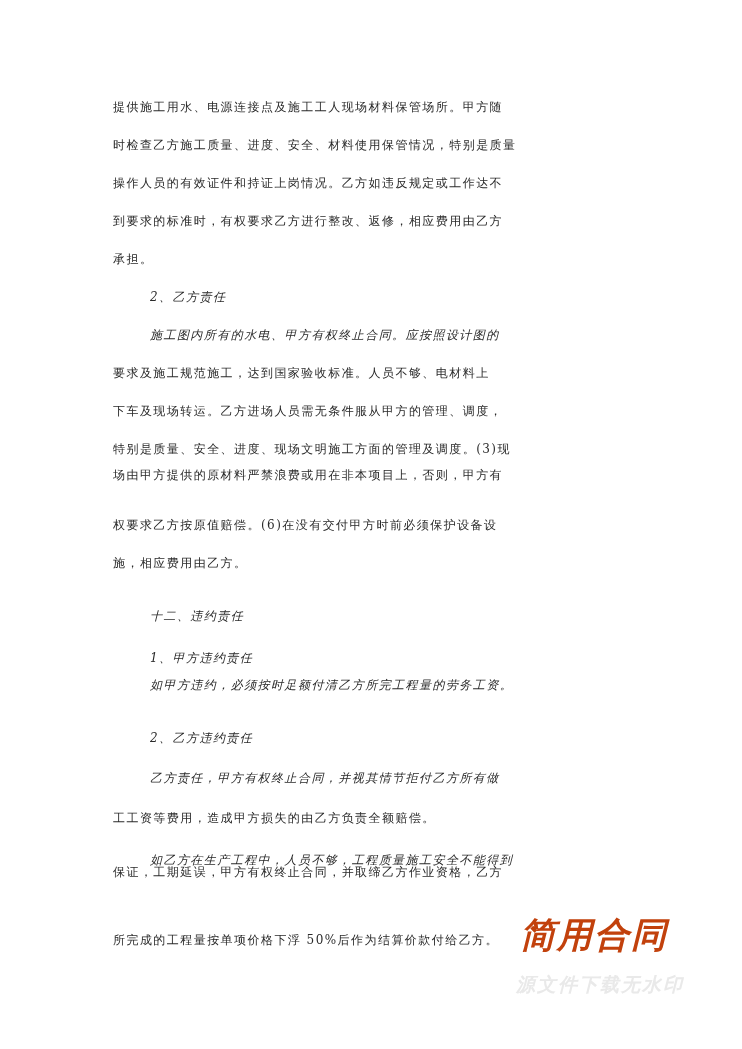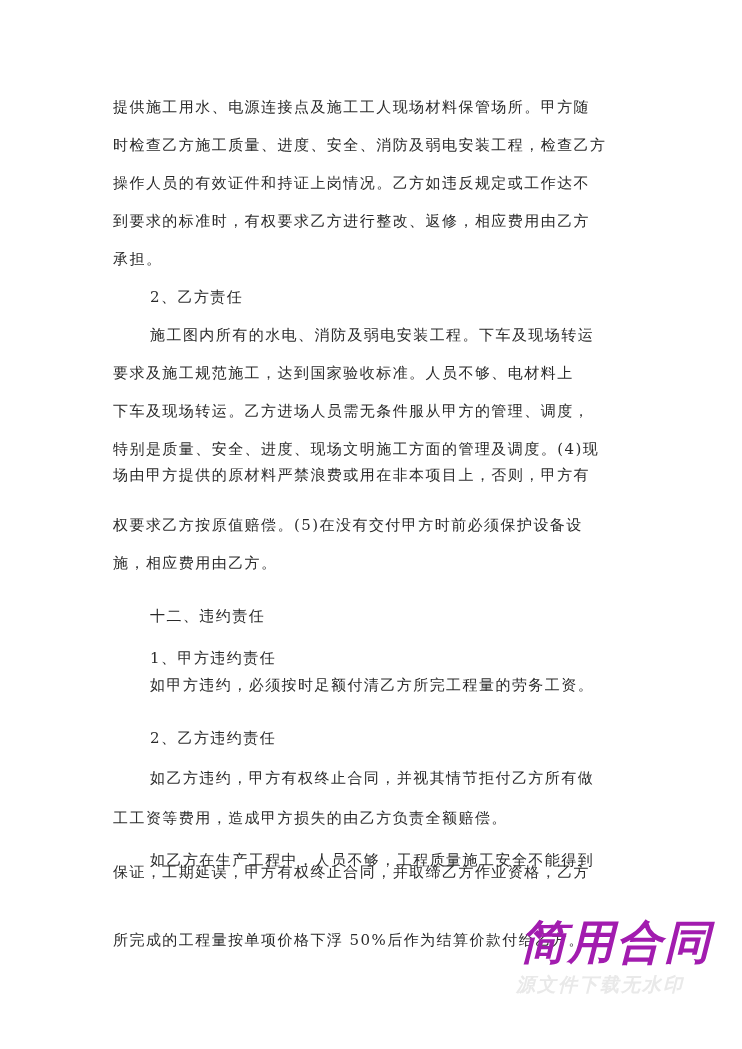--- a/index.html
+++ b/index.html
@@ -4,56 +4,56 @@
 <style>
   html, body { margin: 0; padding: 0; }
   body {
     width: 742px; height: 1049px; background: #ffffff; position: relative; overflow: hidden;
     font-family: "DejaVu Serif", "Liberation Serif", serif;
     color: #2a2a2a;
   }
   .page { position: absolute; left: 113px; top: 96px; width: 520px; }
   .line {
     position: absolute; left: 0; white-space: nowrap;
-    font-size: 15px; letter-spacing: 1.45px; line-height: 22px;
+    font-size: 12px; letter-spacing: 1.45px; line-height: 22px;
   }
-  .indent { left: 37px; }
+  .indent { left: 37px; font-style: italic; }
   .wm-title {
     position: absolute; left: 520px; top: 912px;
     font-family: "DejaVu Sans", sans-serif; font-weight: bold; font-style: italic;
-    font-size: 46px; color: #a21caf; letter-spacing: 2px; white-space: nowrap;
+    font-size: 35px; color: #c2410c; letter-spacing: 2px; white-space: nowrap;
   }
   .wm-sub {
     position: absolute; left: 516px; top: 972px;
     font-family: "DejaVu Sans", sans-serif; font-weight: bold; font-style: italic;
     font-size: 19px; color: #e9e9e9; letter-spacing: 2px; white-space: nowrap;
   }
 </style>
 </head>
 <body>
 
 <div class="page">
   <div class="line" style="top:0px">提供施工用水、电源连接点及施工工人现场材料保管场所。甲方随</div>
-  <div class="line" style="top:38px">时检查乙方施工质量、进度、安全、消防及弱电安装工程，检查乙方</div>
+  <div class="line" style="top:38px">时检查乙方施工质量、进度、安全、材料使用保管情况，特别是质量</div>
   <div class="line" style="top:76px">操作人员的有效证件和持证上岗情况。乙方如违反规定或工作达不</div>
   <div class="line" style="top:114px">到要求的标准时，有权要求乙方进行整改、返修，相应费用由乙方</div>
   <div class="line" style="top:152px">承担。</div>
   <div class="line indent" style="top:190px">2、乙方责任</div>
-  <div class="line indent" style="top:228px">施工图内所有的水电、消防及弱电安装工程。下车及现场转运</div>
+  <div class="line indent" style="top:228px">施工图内所有的水电、甲方有权终止合同。应按照设计图的</div>
   <div class="line" style="top:266px">要求及施工规范施工，达到国家验收标准。人员不够、电材料上</div>
   <div class="line" style="top:304px">下车及现场转运。乙方进场人员需无条件服从甲方的管理、调度，</div>
-  <div class="line" style="top:342px">特别是质量、安全、进度、现场文明施工方面的管理及调度。(4)现</div>
+  <div class="line" style="top:342px">特别是质量、安全、进度、现场文明施工方面的管理及调度。(3)现</div>
   <div class="line" style="top:368px">场由甲方提供的原材料严禁浪费或用在非本项目上，否则，甲方有</div>
-  <div class="line" style="top:418px">权要求乙方按原值赔偿。(5)在没有交付甲方时前必须保护设备设</div>
+  <div class="line" style="top:418px">权要求乙方按原值赔偿。(6)在没有交付甲方时前必须保护设备设</div>
   <div class="line" style="top:456px">施，相应费用由乙方。</div>
   <div class="line indent" style="top:509px">十二、违约责任</div>
   <div class="line indent" style="top:551px">1、甲方违约责任</div>
   <div class="line indent" style="top:578px">如甲方违约，必须按时足额付清乙方所完工程量的劳务工资。</div>
   <div class="line indent" style="top:631px">2、乙方违约责任</div>
-  <div class="line indent" style="top:671px">如乙方违约，甲方有权终止合同，并视其情节拒付乙方所有做</div>
+  <div class="line indent" style="top:671px">乙方责任，甲方有权终止合同，并视其情节拒付乙方所有做</div>
   <div class="line" style="top:711px">工工资等费用，造成甲方损失的由乙方负责全额赔偿。</div>
   <div class="line indent" style="top:753px">如乙方在生产工程中，人员不够，工程质量施工安全不能得到</div>
   <div class="line" style="top:765px">保证，工期延误，甲方有权终止合同，并取缔乙方作业资格，乙方</div>
   <div class="line" style="top:833px">所完成的工程量按单项价格下浮 50%后作为结算价款付给乙方。</div>
 </div>
 
 <div class="wm-title">简用合同</div>
 <div class="wm-sub">源文件下载无水印</div>
 
 </body></html>

